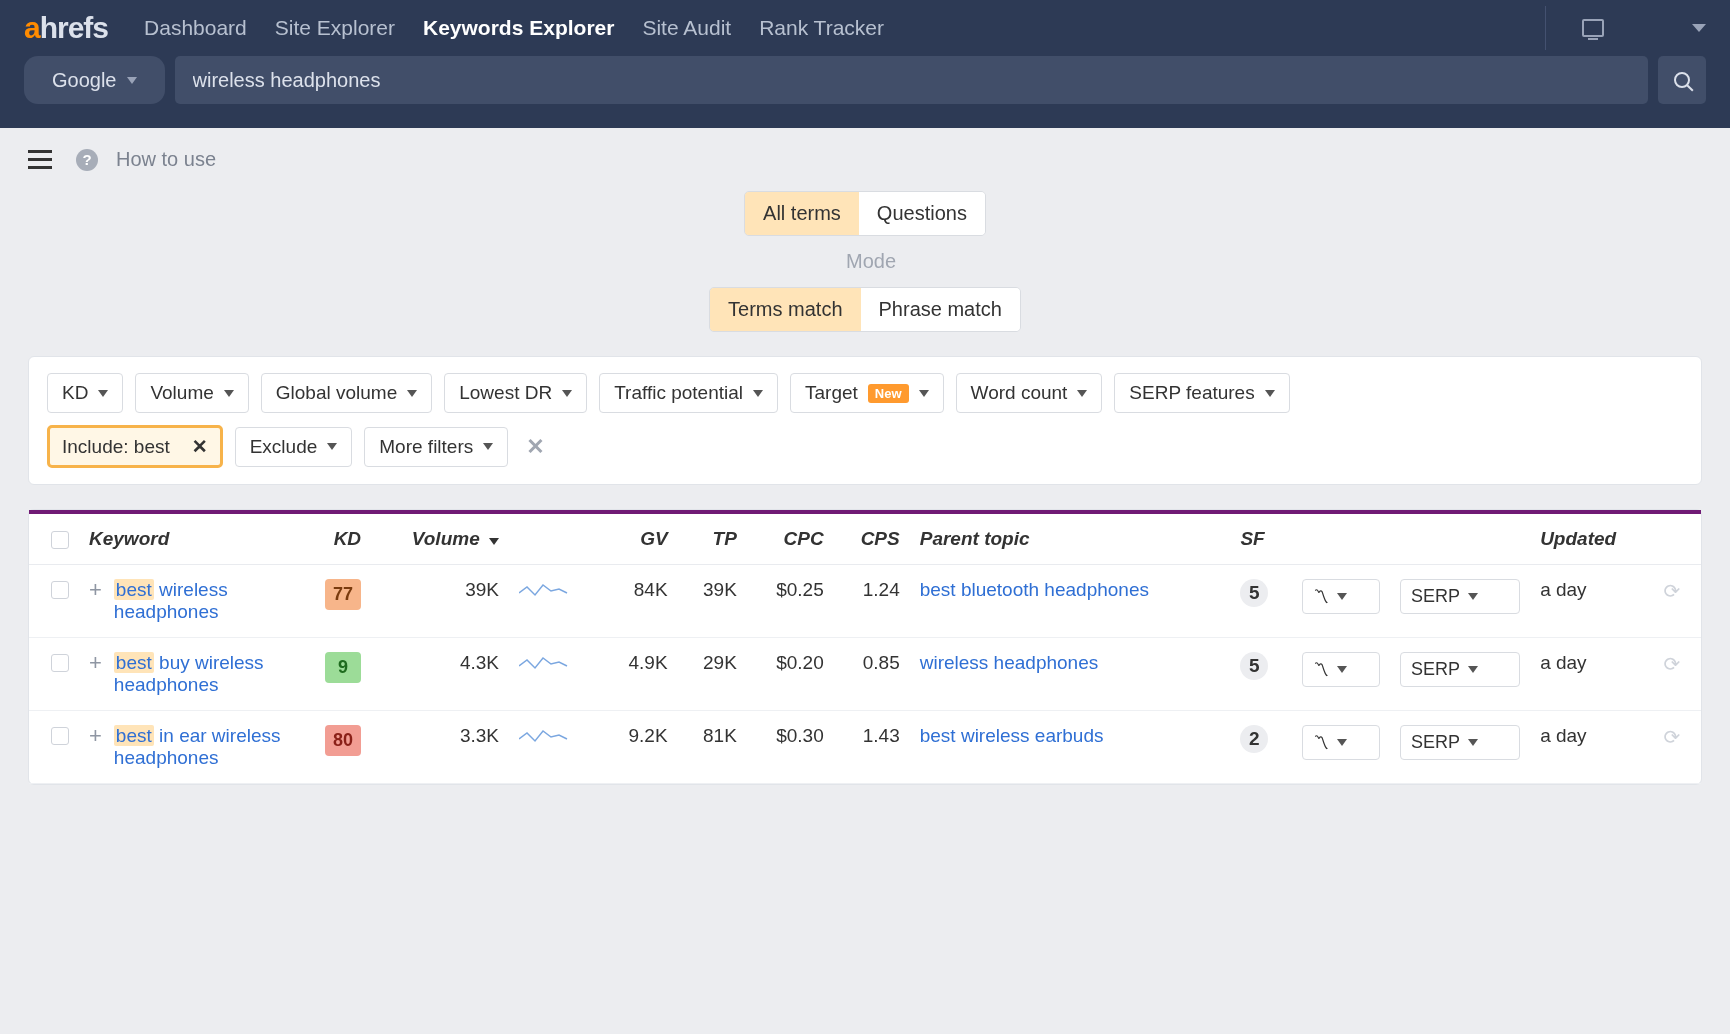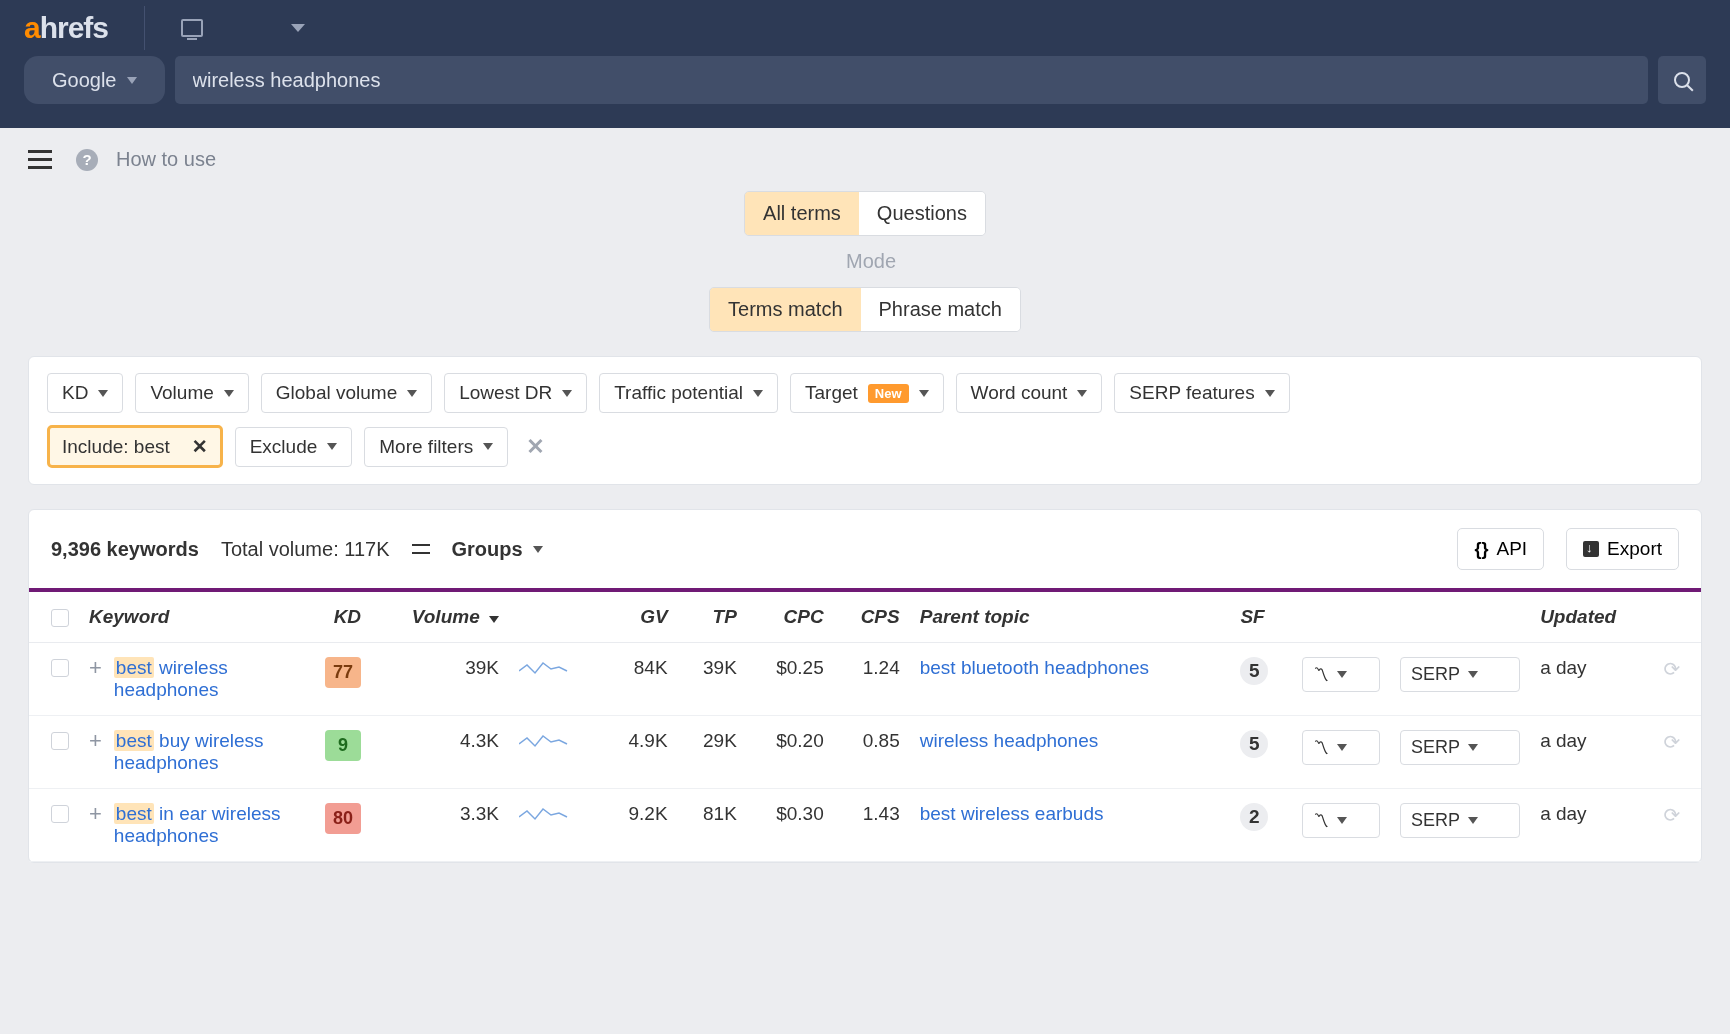--- a/index.html
+++ b/index.html
@@ -96,20 +96,27 @@
 .col-checkbox { width:40px; padding-left:22px !important; }
 .col-kw { width:220px; }
 </style>
 </head>
 <body>
 
 <div class="topnav">
   <div class="logo">
     <span class="a">a</span><span class="rest">hrefs</span>
   </div>
+  <div class="nav-links">
+      <span>Dashboard</span>
+      <span>Site Explorer</span>
+      <span class="active">Keywords Explorer</span>
+      <span>Site Audit</span>
+      <span>Rank Tracker</span>
+    </div>
   <div class="nav-sep"></div>
   <div class="nav-right">
     <span class="monitor-icon"></span>
     <span style="width:48px"></span>
     <span class="triangle-down"></span>
   </div>
 </div>
 
 <div class="searchrow">
   <button class="sbtn">
@@ -192,38 +199,20 @@
       </div>
       <div class="fbtn">
         <span>More filters</span>
         <span class="caret"></span>
       </div>
       <span class="gray-x">✕</span>
     </div>
   </div>
 
   <div class="card results">
-    <div class="results-top">
-      <span class="count">9,396 keywords</span>
-      <span>Total volume: 117K</span>
-      <span class="sliders-icon"></span>
-      <span class="groups">
-        <span>Groups</span>
-        <span class="caret"></span>
-      </span>
-      <span class="spacer"></span>
-      <button class="outline-btn">
-        <span class="api-icon"></span>
-        <span>API</span>
-      </button>
-      <button class="outline-btn">
-        <span class="dl-icon"></span>
-        <span>Export</span>
-      </button>
-    </div>
 
     <table>
       <thead>
         <tr>
           <th class="col-checkbox">
               <div class="checkbox"></div>
             </th>
           <th class="col-kw">Keyword</th>
           <th class="r">KD</th>
           <th class="r"><span>Volume</span> <span class="caret sort-caret"></span></th>

